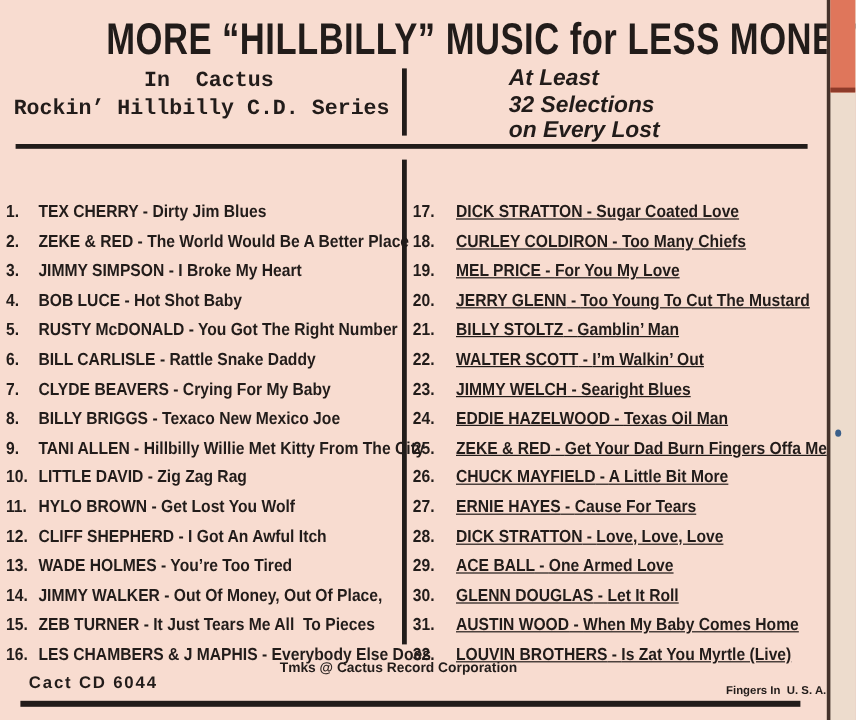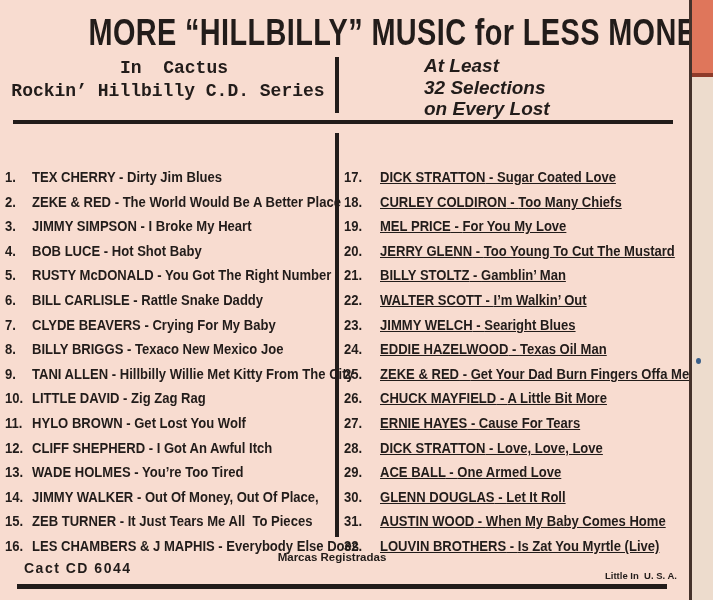--- a/index.html
+++ b/index.html
@@ -210,24 +210,24 @@
       <div class="track-row"><span class="tnum">28.</span><span class="tartist">DICK STRATTON</span><span class="tsep"> - </span><span class="ttitle">Love, Love, Love</span></div>
       <div class="track-row"><span class="tnum">29.</span><span class="tartist">ACE BALL</span><span class="tsep"> - </span><span class="ttitle">One Armed Love</span></div>
       <div class="track-row"><span class="tnum">30.</span><span class="tartist">GLENN DOUGLAS</span><span class="tsep"> - </span><span class="ttitle">Let It Roll</span></div>
       <div class="track-row"><span class="tnum">31.</span><span class="tartist">AUSTIN WOOD</span><span class="tsep"> - </span><span class="ttitle">When My Baby Comes Home</span></div>
       <div class="track-row"><span class="tnum">32.</span><span class="tartist">LOUVIN BROTHERS</span><span class="tsep"> - </span><span class="ttitle">Is Zat You Myrtle (Live)</span></div>
     </div>
 
   <div class="catalog">Cact CD 6044</div>
 
   <div class="tmks">
-    <div>Marcas Registradas</div>
-  </div>
-
-  <div class="printed">Little In  U. S. A.</div>
+    <div>Tmks @ Cactus Record Corporation</div>
+  </div>
+
+  <div class="printed">Fingers In  U. S. A.</div>
 
   <div class="hrule-bottom"></div>
 
   <div class="edge">
     <div class="edge-line"></div>
     <div class="edge-salmon"></div>
     <div class="edge-speck"></div>
   </div>
 
 </div>

